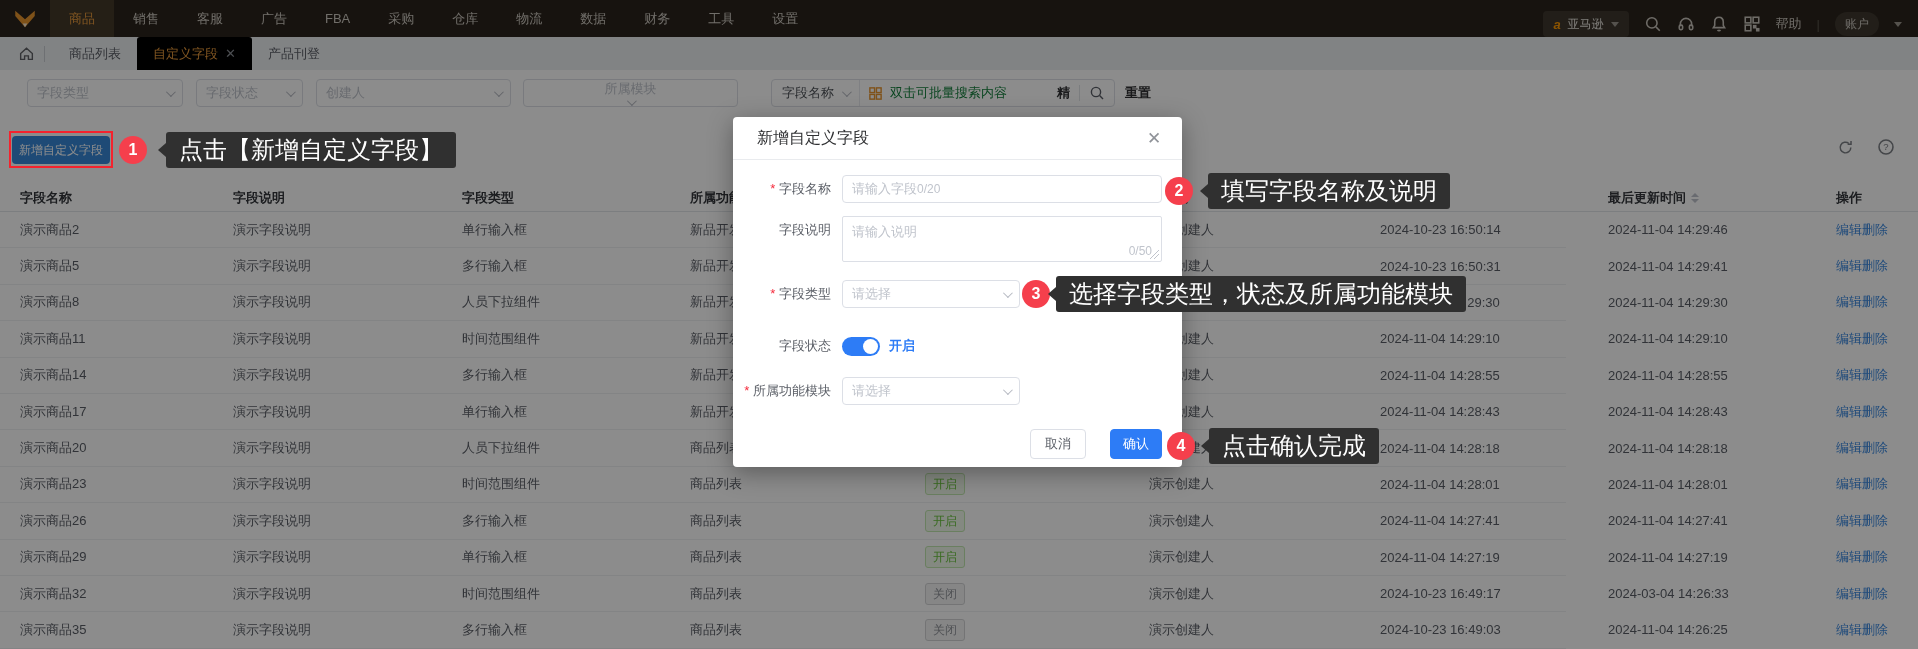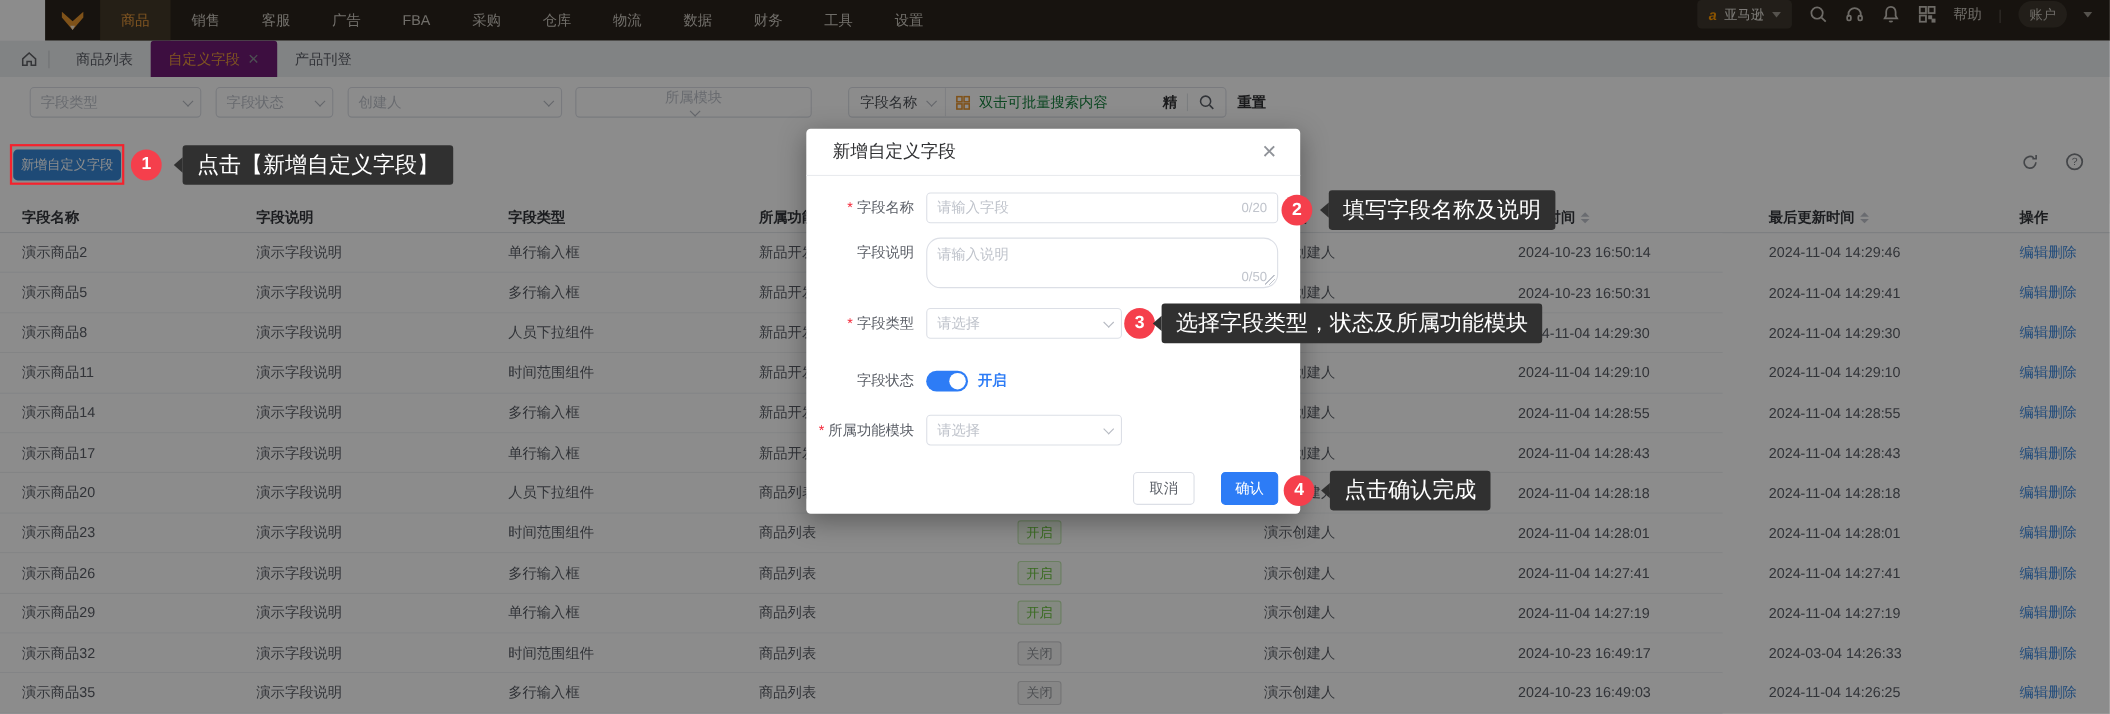--- a/index.html
+++ b/index.html
@@ -3,42 +3,42 @@
 <meta charset="utf-8">
 <style>
   * { box-sizing: border-box; margin: 0; padding: 0; }
   html,body { width:1918px; height:649px; }
   body {
     position: relative; overflow: hidden; background:#fff;
     font-family: "Liberation Sans", "DejaVu Sans", sans-serif;
     -webkit-font-smoothing: antialiased;
   }
   
-  .topnav { position:absolute; top:0; left:0; right:0; height:37px; background:#2b241c; display:flex; align-items:flex-start; z-index:1;margin-left:41px; }
+  .topnav { position:absolute; top:0; left:0; right:0; height:37px; background:#2b241c; display:flex; align-items:flex-end; z-index:1; }
   .logo-box { width:50px; height:37px; display:flex; align-items:center; justify-content:center; }
   .nav-items { display:flex; height:37px; }
   .nav-item { padding:0 19px; line-height:37px; font-size:13px; color:#cdc8c0; cursor:pointer; white-space:nowrap; }
   .nav-item.active { background:#443929; color:#e89a3c; }
   .nav-right { margin-left:auto; display:flex; align-items:center; gap:15px; padding-right:16px; }
   .shop-pill { background:#3e382f; border-radius:4px; height:26px; display:flex; align-items:center; gap:7px; padding:0 10px; }
   .shop-pill .amz { color:#f90; font-weight:bold; font-size:13px; font-style:italic; }
   .shop-pill .shop-name { color:#e5e1da; font-size:12px; }
   .caret-down { width:0; height:0; border-left:4px solid transparent; border-right:4px solid transparent; border-top:5px solid #9b958c; }
   .nav-ico { width:18px; height:18px; display:flex; align-items:center; justify-content:center; }
   .nav-ico svg { stroke:#c9c4bc; fill:none; stroke-width:1.4; }
   .nav-help { color:#c9c4bc; font-size:13px; }
   .nav-divider { color:#5a544b; font-size:13px; }
   .account-pill { background:#3e382f; border-radius:13px; height:24px; padding:0 10px; display:flex; align-items:center; color:#c9c4bc; font-size:12px; }
   
   .tabbar { position:absolute; top:37px; left:0; right:0; height:33px; background:#eceef0; display:flex; align-items:center; padding-left:16px; z-index:1; }
   .home-ico { width:20px; height:20px; display:flex; align-items:center; justify-content:center; margin-right:8px; }
   .home-ico svg { stroke:#606266; fill:none; stroke-width:1.3; }
   .tab-sep { width:1px; height:16px; background:#c9cdd2; margin-right:8px; }
   .tab { height:33px; line-height:33px; padding:0 16px; font-size:13px; color:#5a5e66; cursor:pointer; display:flex; align-items:center; gap:7px; }
-  .tab.active { background:#701a75; color:#e89a3c; border-radius:3px 3px 0 0; }
+  .tab.active { background:#000000; color:#e89a3c; border-radius:3px 3px 0 0; }
   .tab-close { color:#8b8f96; font-size:13px; line-height:1; }
   
   .filterbar { position:absolute; top:70px; left:0; right:0; height:46px; background:#fff; z-index:1; }
   .f-select { position:absolute; top:9px; height:28px; border:1px solid #dcdfe6; border-radius:4px; display:flex; align-items:center; justify-content:space-between; padding:0 9px; font-size:13px; color:#b6bac2; background:#fff; }
   .chev { width:7px; height:7px; border-right:1.4px solid #b6bac2; border-bottom:1.4px solid #b6bac2; transform:rotate(45deg) translateY(-2px); }
   .f1 { left:27px;  width:156px; }
   .f2 { left:196px; width:107px; }
   .f3 { left:316px; width:195px; }
   .f4 { left:523px; width:215px;flex-direction:column; }
   .search-compound { position:absolute; left:771px; top:9px; width:344px; height:28px; border:1px solid #dcdfe6; border-radius:4px; display:flex; align-items:center; background:#fff; }
@@ -73,43 +73,43 @@
   .link { color:#3d8ae0; cursor:pointer; }
   
   .overlay { position:absolute; inset:0; background:rgba(0,0,0,0.45); z-index:50; }
   
   .modal { position:absolute; left:733px; top:117px; width:449px; height:350px; background:#fff; border-radius:4px; box-shadow:0 6px 24px rgba(0,0,0,.35); z-index:100; }
   .modal-header { height:43px; display:flex; align-items:center; padding:0 24px; border-bottom:1px solid #e9ebee; font-size:16px; color:#303133; }
   .modal-close { position:absolute; right:18px; top:12px; width:20px; height:20px; color:#909399; font-size:17px; line-height:20px; text-align:center; cursor:pointer; }
   .m-row { display:flex; align-items:flex-start; }
   .m-label { width:109px; text-align:right; padding-right:11px; font-size:13px; color:#5a5e66; line-height:28px; white-space:nowrap; }
   .req::before { content:"* "; color:#f52b3c; }
-  .m-input { width:320px; height:28px; border:1px solid #dcdfe6; border-radius:4px; display:flex; align-items:center; justify-content:space-between; padding:0 9px; }
+  .m-input { width:320px; height:28px; border:1px solid #dcdfe6; border-radius:4px; display:flex; align-items:center; padding:0 9px; }
   .m-ph { font-size:13px; color:#bfc3cb; }
   .m-count { font-size:12px; color:#c0c4cc; }
-  .m-textarea { position:relative; width:320px; height:46px; border:1px solid #dcdfe6; border-radius:13px; padding:5px 9px; }
+  .m-textarea { position:relative; width:320px; height:46px; border:1px solid #dcdfe6; border-radius:2px; padding:5px 9px; }
   .m-textarea .m-count { position:absolute; right:9px; bottom:3px; }
   .m-textarea::after { content:""; position:absolute; right:2px; bottom:2px; width:9px; height:9px;
     background:linear-gradient(135deg, transparent 45%, #c0c4cc 45%, #c0c4cc 52%, transparent 52%, transparent 68%, #c0c4cc 68%, #c0c4cc 75%, transparent 75%); }
   .m-select { width:178px; height:28px; border:1px solid #dcdfe6; border-radius:4px; display:flex; align-items:center; justify-content:space-between; padding:0 9px; cursor:pointer; }
   .toggle { width:38px; height:19px; border-radius:10px; background:#2d7cf6; position:relative; margin-top:5px; cursor:pointer; }
   .toggle::after { content:""; position:absolute; right:2px; top:2px; width:15px; height:15px; border-radius:50%; background:#fff; }
   .toggle-label { font-size:13px; font-weight:bold; color:#2d7cf6; line-height:28px; margin-left:9px; }
   .modal-footer { position:absolute; right:20px; bottom:8px; display:flex; gap:24px; }
   .btn { height:30px; border-radius:4px; font-size:13px; display:flex; align-items:center; justify-content:center; cursor:pointer; }
   .btn-cancel { width:56px; background:#fff; border:1px solid #dcdfe6; color:#5a5e66; }
   .btn-confirm { width:52px; background:#2d7cf6; border:1px solid #2d7cf6; color:#fff; }
   
   .hl-box { position:absolute; left:9px; top:131px; width:104px; height:37px; border:2px solid #f5222d; z-index:150; }
   .ann-circle { position:absolute; width:28px; height:28px; border-radius:50%; background:#f53f4c; color:#fff; font-size:16px; font-weight:bold; display:flex; align-items:center; justify-content:center; z-index:150; }
   .c1 { left:119px; top:136px; }
   .c2 { left:1165px; top:177px; }
   .c3 { left:1022px; top:280px; }
   .c4 { left:1167px; top:432px; }
-  .ann-tip { position:absolute; height:36px; line-height:36px; padding:0 13px; background:#303030; color:#fff; font-size:20px; font-weight:500; border-radius:3px; white-space:nowrap; z-index:150; }
+  .ann-tip { position:absolute; height:36px; line-height:36px; padding:0 13px; background:#303030; color:#fff; font-size:24px; font-weight:500; border-radius:3px; white-space:nowrap; z-index:150; }
   .ann-tip::before { content:""; position:absolute; left:-8px; top:50%; margin-top:-7px; border-top:7px solid transparent; border-bottom:7px solid transparent; border-right:8px solid #303030; }
   .t1 { left:166px;  top:132px; }
   .t2 { left:1208px; top:173px; }
   .t3 { left:1056px; top:276px; }
   .t4 { left:1209px; top:428px; }
 </style>
 </head>
 <body>
 
 <div class="topnav">

